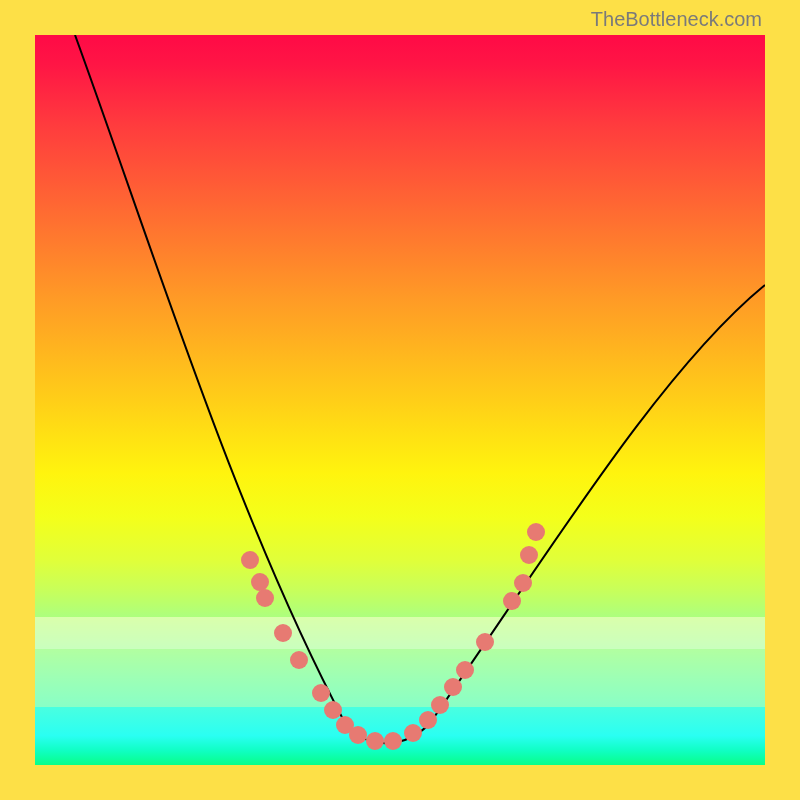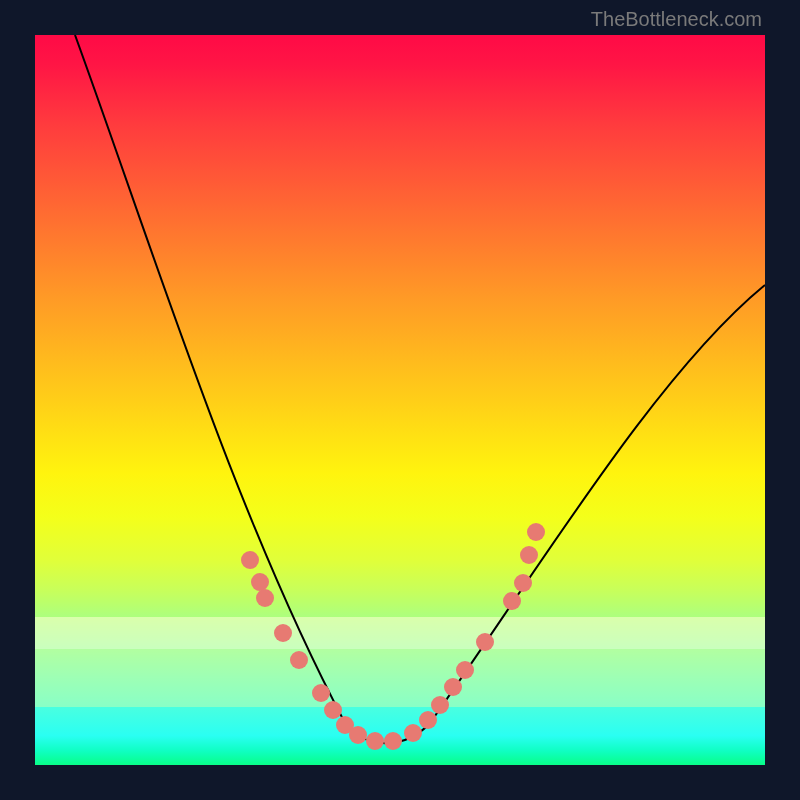--- a/index.html
+++ b/index.html
@@ -10,21 +10,21 @@
     background: #000;
     position: relative;
     font-family: Arial, sans-serif;
   }
   .frame {
     position: absolute;
     top: 0;
     left: 0;
     width: 800px;
     height: 800px;
-    background: #0f172a;
+    background: #fde047;
   }
   .plot-area {
     position: absolute;
     top: 35px;
     left: 35px;
     width: 730px;
     height: 730px;
     background: linear-gradient(to bottom,
       #ff0a46 0%,
       #ff1545 4%,

